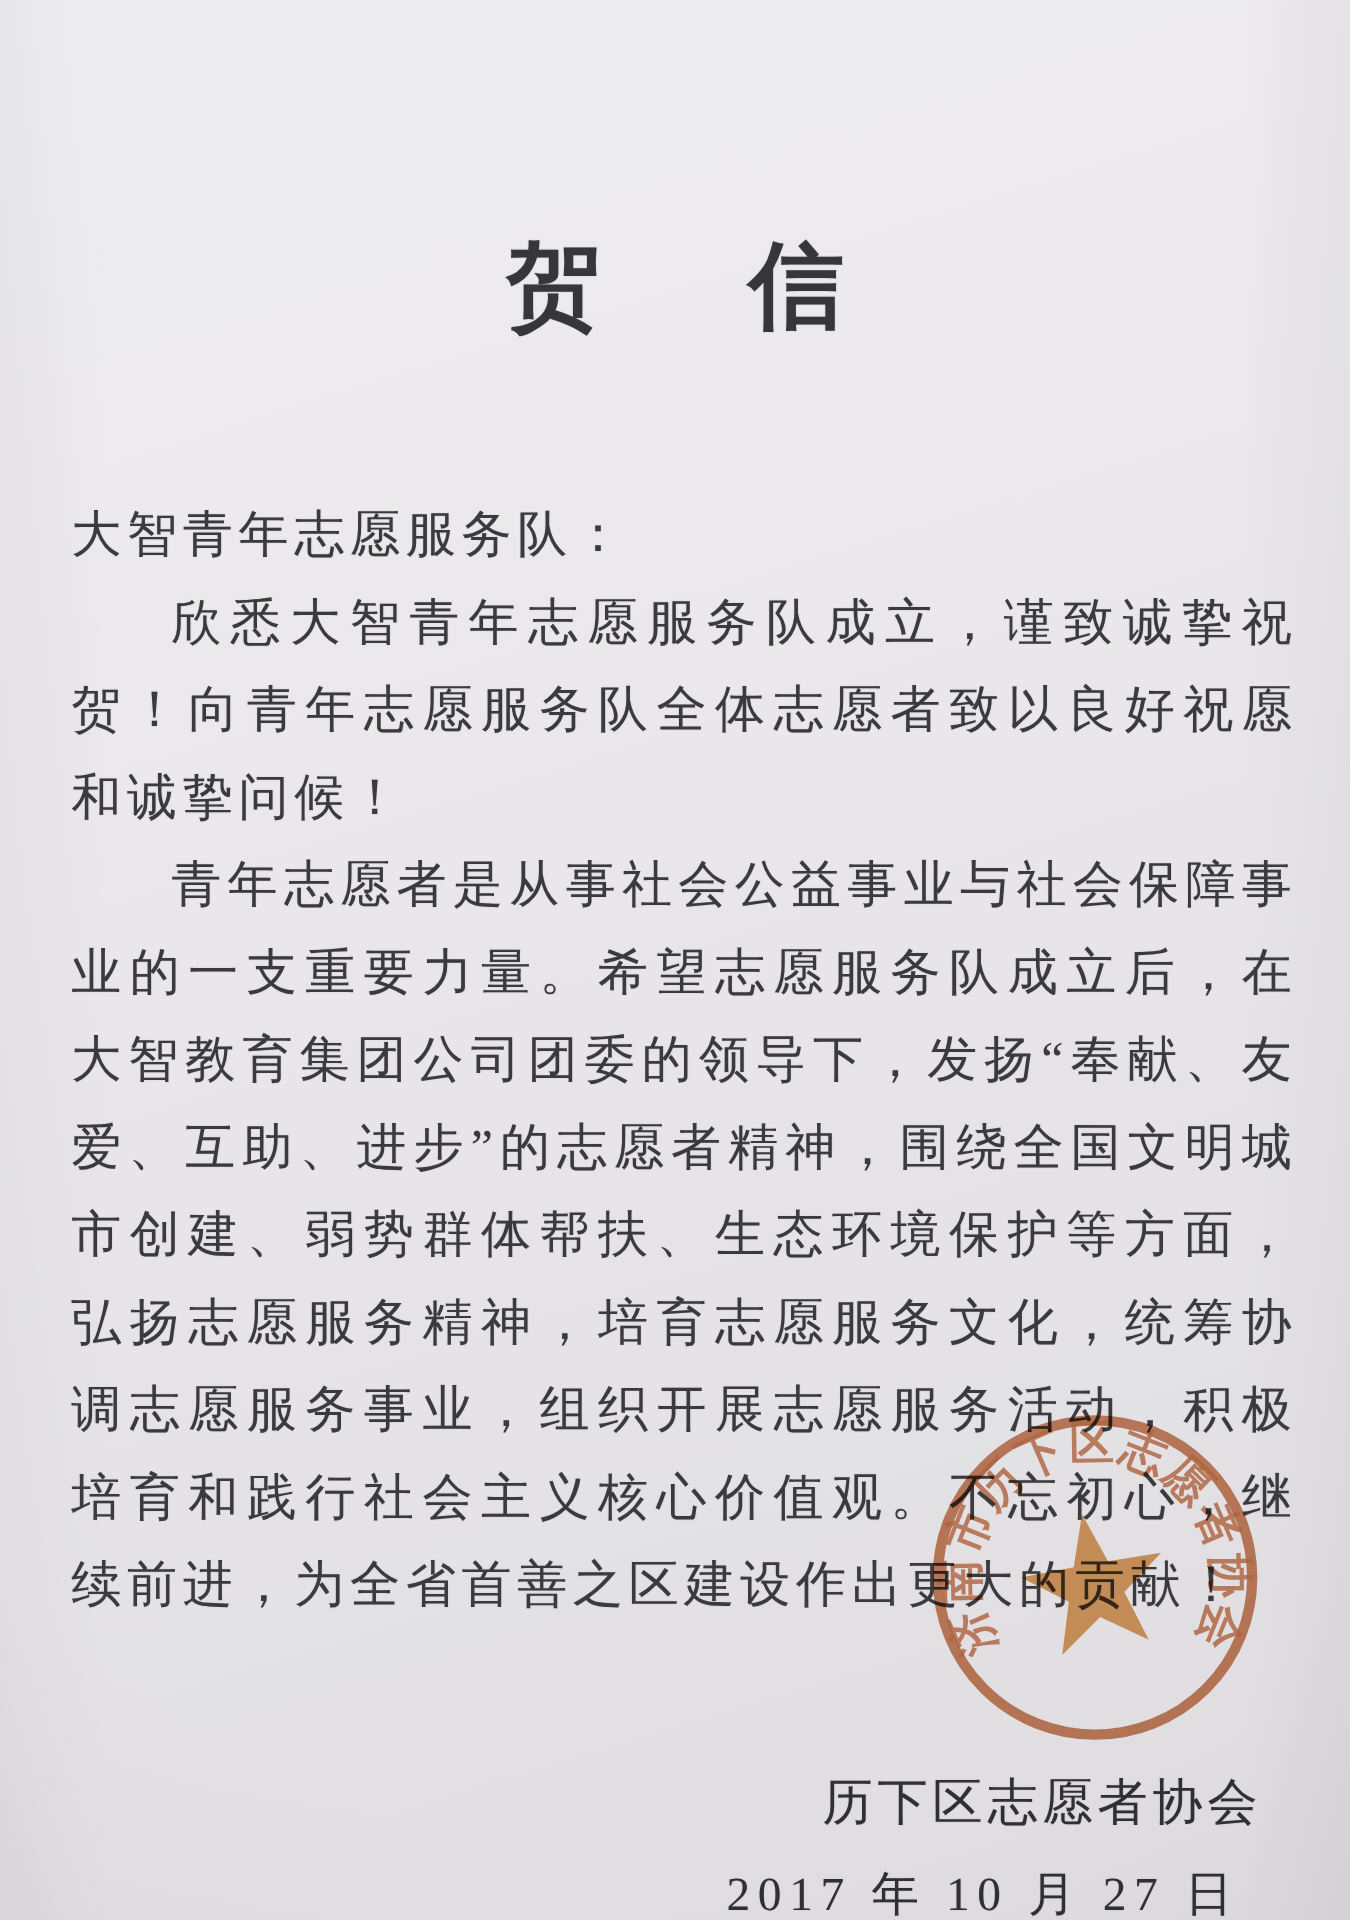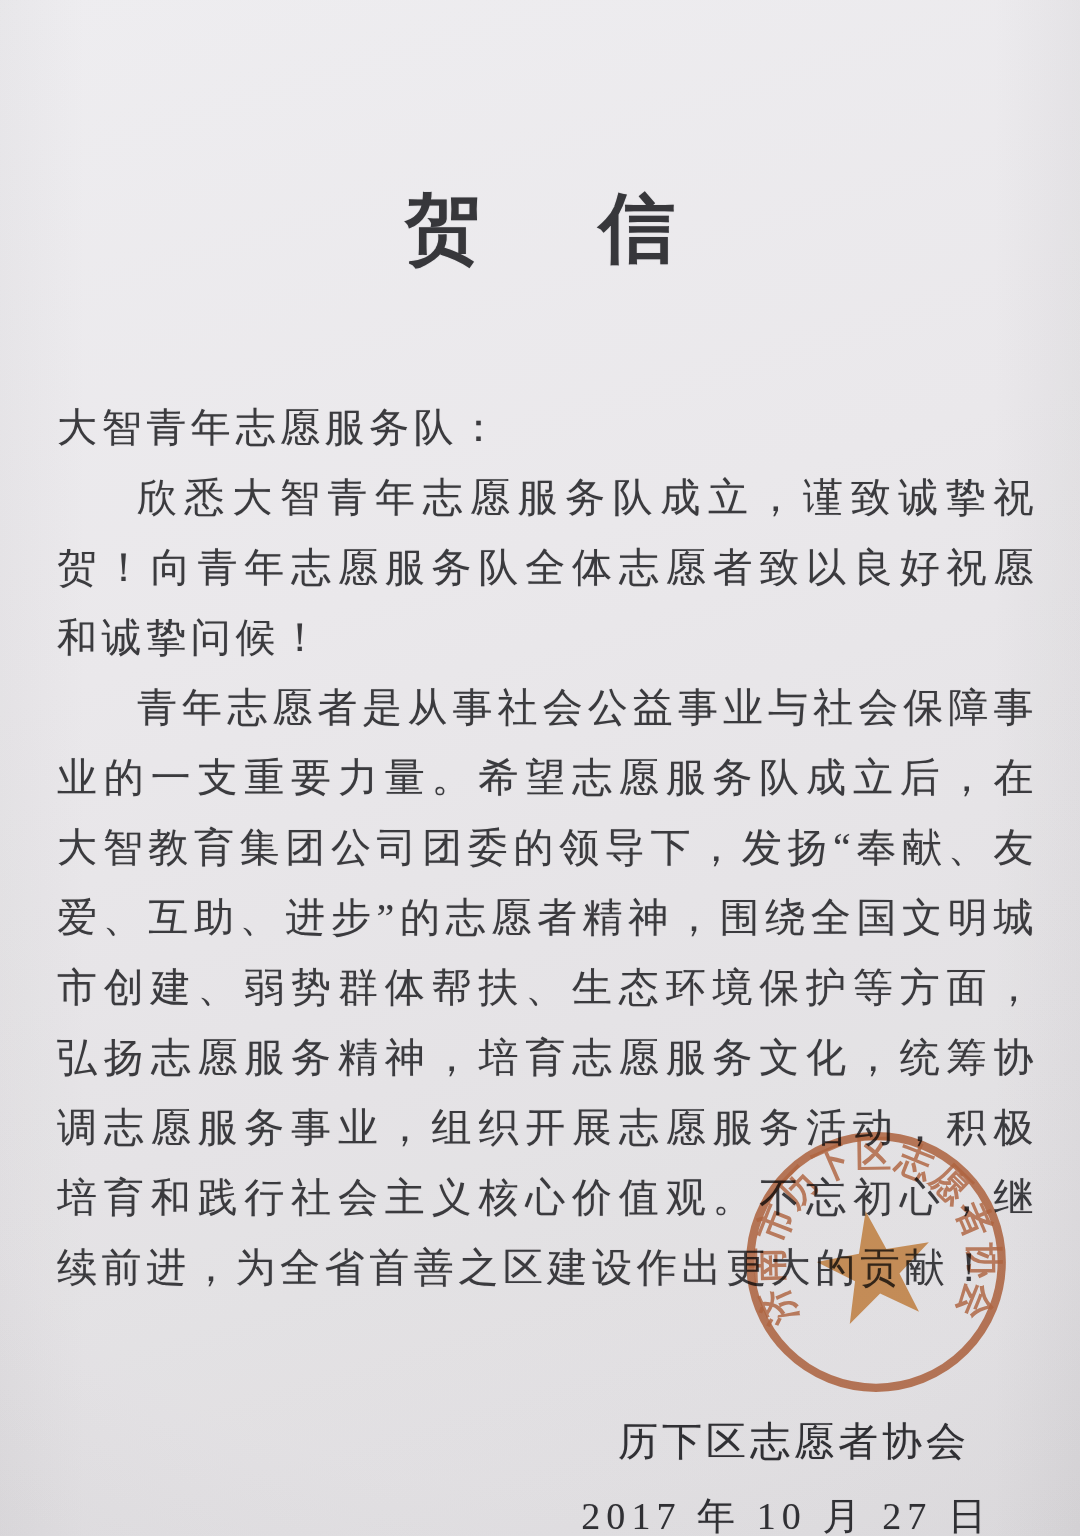--- a/index.html
+++ b/index.html
@@ -62,21 +62,21 @@
   .sign-block {
     position: relative;
     z-index: 2;
     margin-top: 102px;
     font-size: 40px;
     line-height: 74px;
     letter-spacing: 0.1em;
     text-align: right;
     text-shadow: 0 0 1px rgba(48,48,52,0.25);
   }
-  .signature { padding-right: 110px; }
+  .signature { padding-right: 70px; }
   .date { padding-right: 88px; font-size: 38px; letter-spacing: 0.16em; }
 
   
   .stamp {
     position: absolute;
     left: 742px;
     top: 1128px;
     width: 268px;
     height: 268px;
     z-index: 1;

